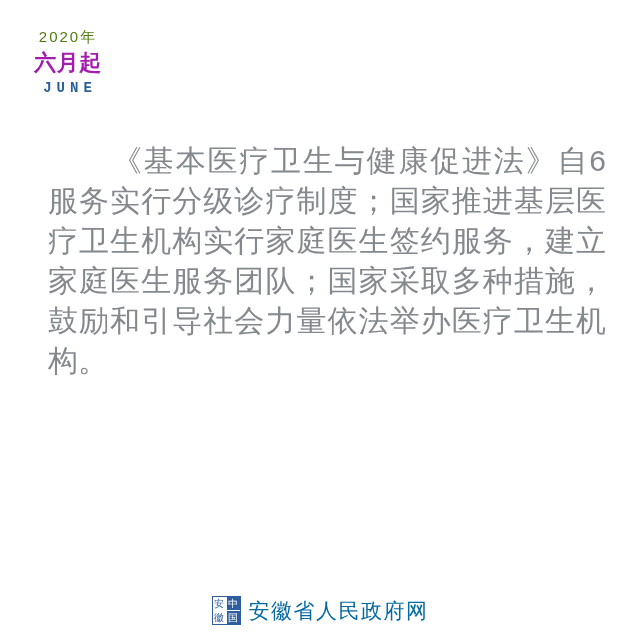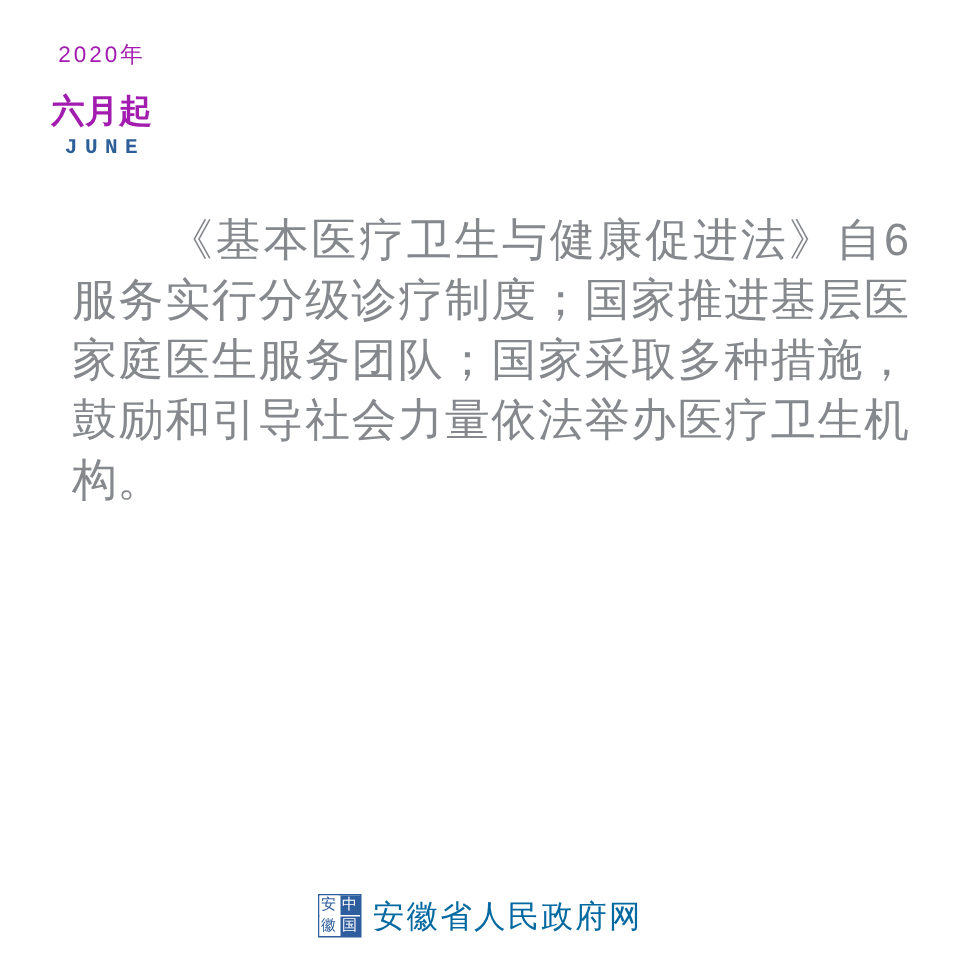--- a/index.html
+++ b/index.html
@@ -15,24 +15,24 @@
   
   .date-block {
     position: absolute;
     left: 33px;
     top: 29px;
     width: 70px;
     text-align: center;
     line-height: 1;
   }
   .date-year {
-    color: #a21caf;
+    color: #4d7c0f;
     font-size: 15px;
     letter-spacing: 2px;
-    margin-bottom: 19px;
+    margin-bottom: 8px;
     white-space: nowrap;
   }
   .date-month {
     color: #a21caf;
     font-size: 22px;
     font-weight: bold;
     letter-spacing: 0.5px;
     margin-bottom: 7px;
     white-space: nowrap;
   }
@@ -128,20 +128,21 @@
   <div class="date-block">
     <div class="date-year">2020年</div>
     <div class="date-month">六月起</div>
     <div class="date-june">JUNE</div>
   </div>
 
 
   <div class="body-text">
     <div class="bline first">《基本医疗卫生与健康促进法》自6月</div>
     <div class="bline">服务实行分级诊疗制度；国家推进基层医</div>
+    <div class="bline">疗卫生机构实行家庭医生签约服务，建立</div>
     <div class="bline">家庭医生服务团队；国家采取多种措施，</div>
     <div class="bline">鼓励和引导社会力量依法举办医疗卫生机</div>
     <div class="bline last">构。</div>
   </div>
 
   <div class="footer">
     <div class="seal">
       <div class="cell light">安</div>
       <div class="cell dark">中</div>
       <div class="cell light">徽</div>

